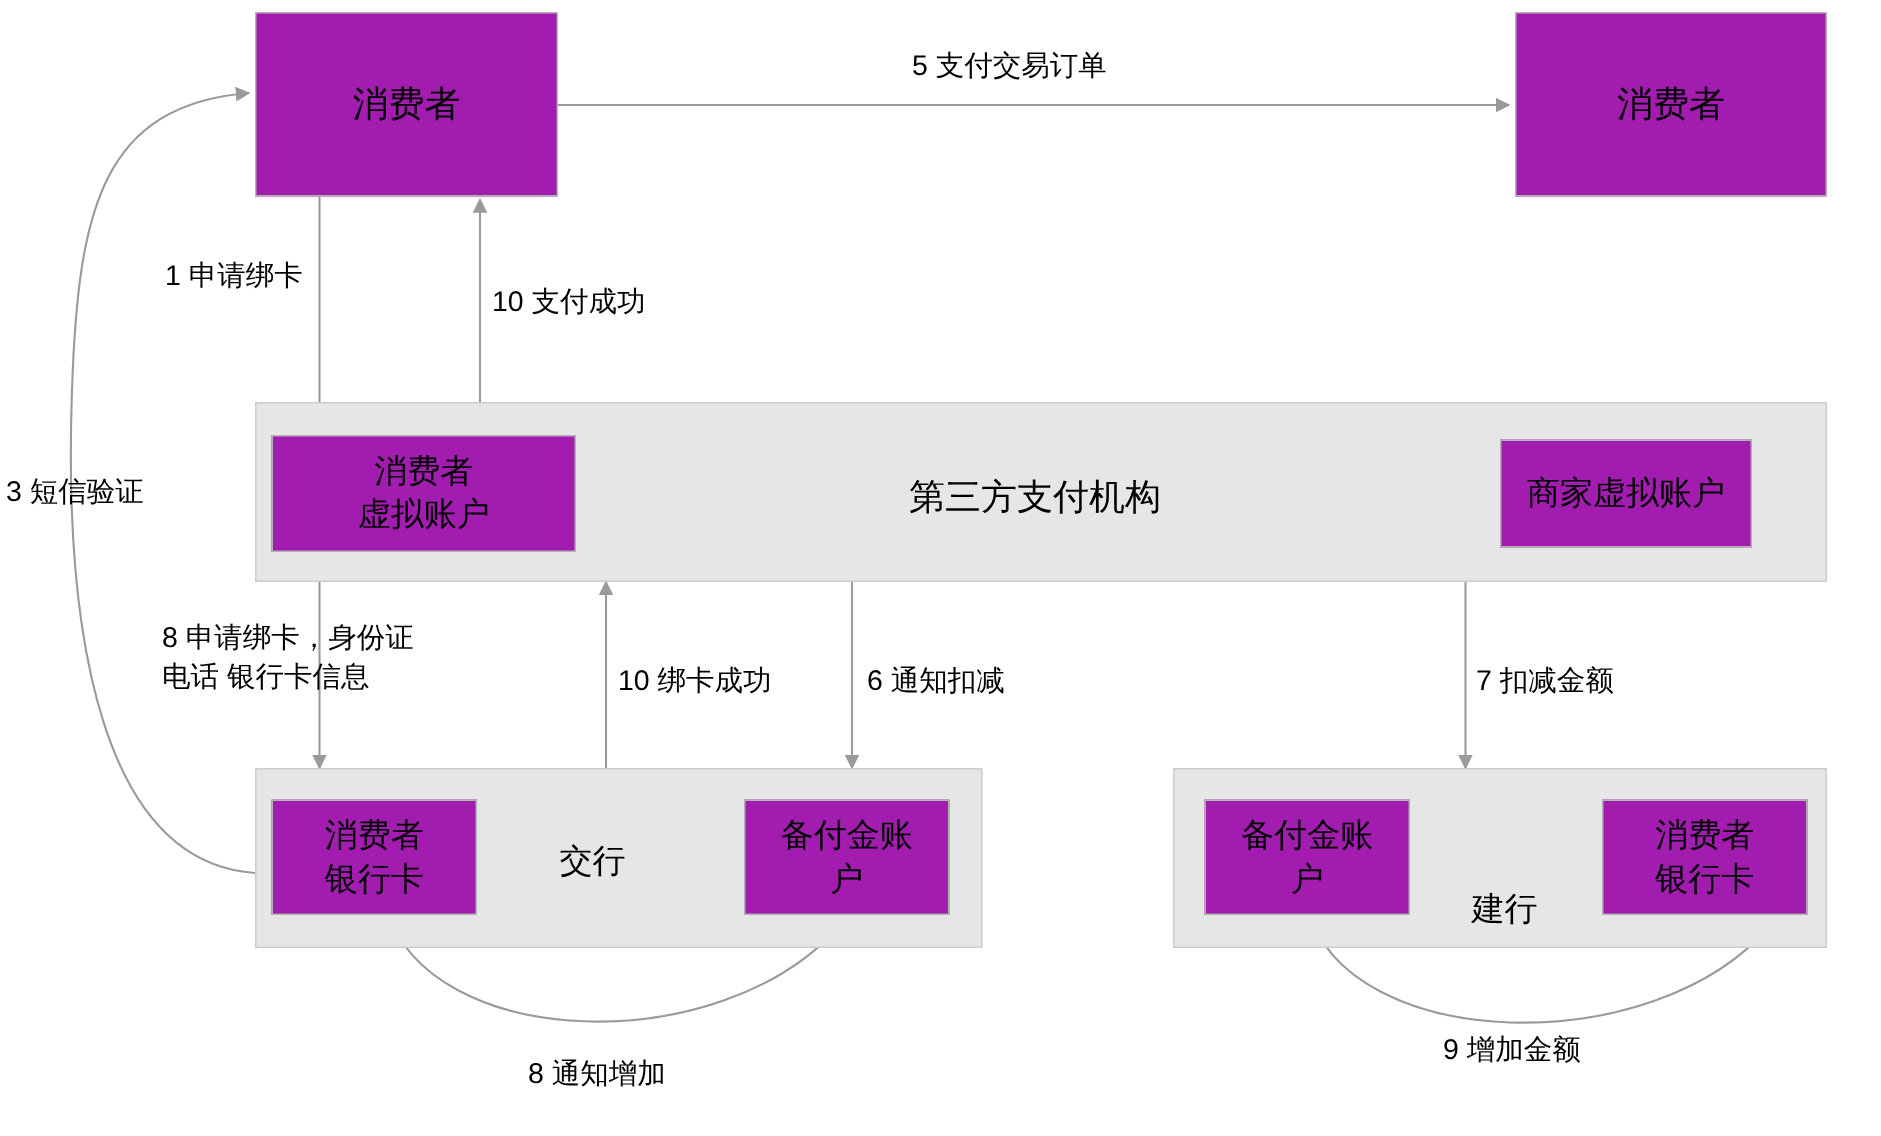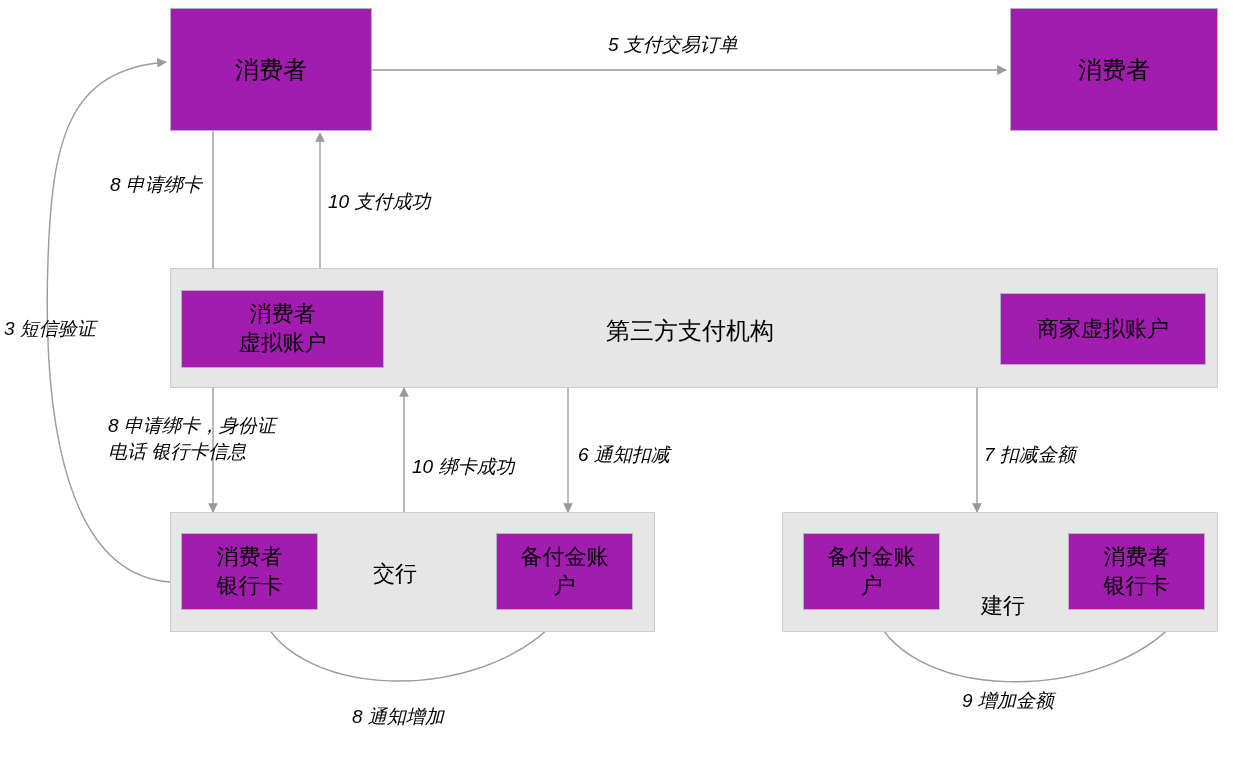--- a/index.html
+++ b/index.html
@@ -61,21 +61,21 @@
   .watermark {
     position: absolute;
     color: #cfcfcf;
     font-size: 34px;
     letter-spacing: 2px;
     white-space: nowrap;
     user-select: none;
   }
   .f24 { font-size: 24px; }
   .f22 { font-size: 22px; }
-  .f19 { font-size: 19px; font-style: italic; }
+  .f19 { font-size: 19px; }
 </style>
 </head>
 <body>
 
 <div id="canvas">
 
   <svg class="connectors" viewBox="0 0 1254 757" xmlns="http://www.w3.org/2000/svg">
     <defs>
       <marker id="arrow" viewBox="0 0 10 10" refX="9" refY="5" markerWidth="7" markerHeight="7" orient="auto-start-reverse">
         <path d="M 0 0 L 10 5 L 0 10 z" fill="#9a9a9a"></path>
@@ -107,21 +107,21 @@
 
   <div class="node f24" style="left:1010px; top:8px; width:208px; height:123px;">消费者</div>
 
   <div class="group-box" style="left:170px; top:268px; width:1048px; height:120px;"></div>
 
   <div class="node f22" style="left:181px; top:290px; width:203px; height:78px;">消费者
 虚拟账户</div>
 
   <div class="group-label f24" style="left:520px; top:315px; width:340px;">第三方支付机构</div>
 
-  <div class="node f22" style="left:1000px; top:293px; width:206px; height:72px;">商家虚拟账户</div>
+  <div class="node f22" style="left:1000px; top:293px; width:168px; height:72px;">商家虚拟账户</div>
 
   <div class="group-box" style="left:170px; top:512px; width:485px; height:120px;"></div>
 
   <div class="node f22" style="left:181px; top:533px; width:137px; height:77px;">消费者
 银行卡</div>
 
   <div class="group-label f22" style="left:340px; top:559px; width:110px;">交行</div>
 
   <div class="node f22" style="left:496px; top:533px; width:137px; height:77px;">备付金账
 户</div>
@@ -129,32 +129,32 @@
   <div class="group-box" style="left:782px; top:512px; width:436px; height:120px;"></div>
 
   <div class="node f22" style="left:803px; top:533px; width:137px; height:77px;">备付金账
 户</div>
 
   <div class="group-label f22" style="left:948px; top:591px; width:110px;">建行</div>
 
   <div class="node f22" style="left:1068px; top:533px; width:137px; height:77px;">消费者
 银行卡</div>
 
-  <div class="edge-label f19" style="left:110px; top:172px;">8 申请绑卡</div>
+  <div class="edge-label f19" style="left:110px; top:172px;">1 申请绑卡</div>
 
   <div class="edge-label f19" style="left:328px; top:176px;margin-top:13px;">10 支付成功</div>
 
   <div class="edge-label f19" style="left:608px; top:32px;">5 支付交易订单</div>
 
   <div class="edge-label f19" style="left:4px; top:316px;">3 短信验证</div>
 
   <div class="edge-label f19" style="left:108px; top:413px;">8 申请绑卡，身份证
 电话 银行卡信息</div>
 
-  <div class="edge-label f19" style="left:412px; top:442px;margin-top:12px;">10 绑卡成功</div>
+  <div class="edge-label f19" style="left:412px; top:442px;">10 绑卡成功</div>
 
   <div class="edge-label f19" style="left:578px; top:442px;">6 通知扣减</div>
 
   <div class="edge-label f19" style="left:984px; top:442px;">7 扣减金额</div>
 
   <div class="edge-label f19" style="left:352px; top:704px;">8 通知增加</div>
 
   <div class="edge-label f19" style="left:962px; top:688px;">9 增加金额</div>
 
 

